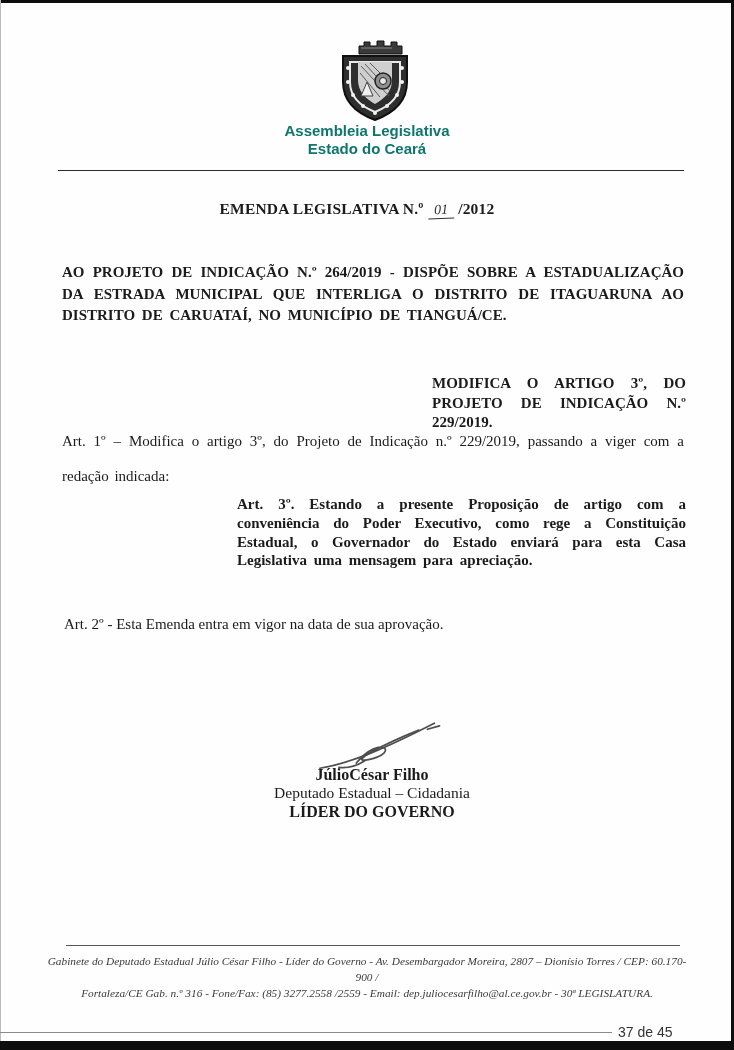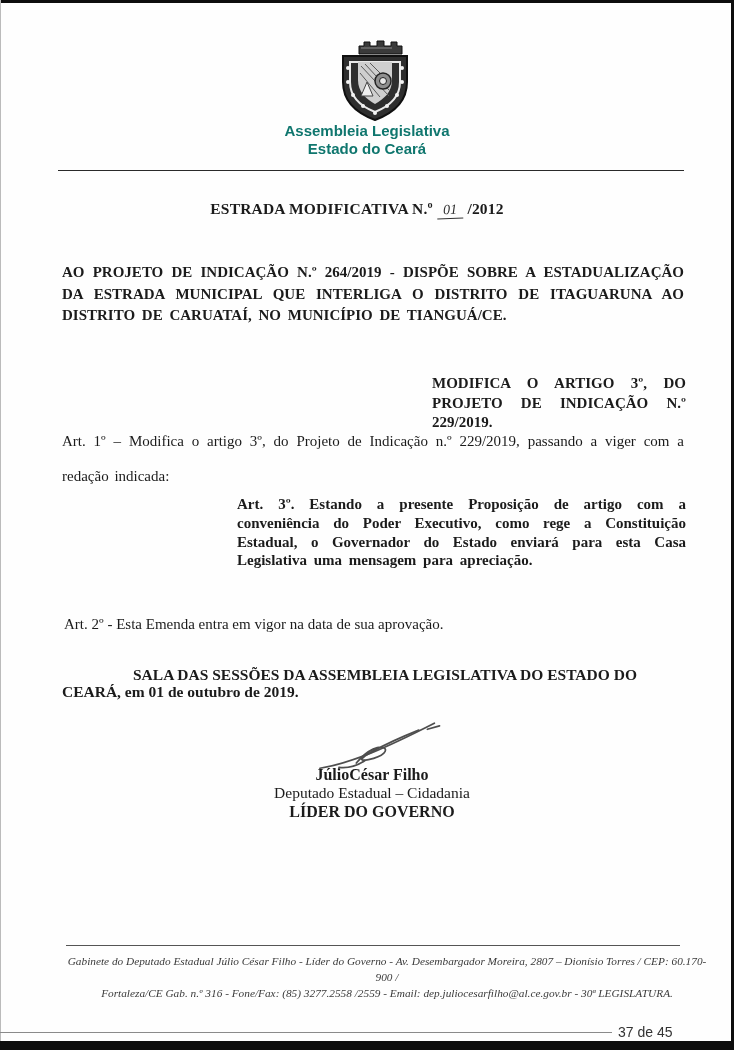--- a/index.html
+++ b/index.html
@@ -36,21 +36,21 @@
              font-weight:bold;font-size:15.5px;line-height:17px;text-indent:71px;text-align:left;}
 
   .sig-block{position:absolute;left:0;top:718px;width:744px;text-align:center;}
   .sig-svg{position:relative;left:6px;height:52px;margin-bottom:-8px;}
   .sig-name{font-weight:bold;font-size:16px;line-height:18px;}
   .sig-role{font-size:15.5px;line-height:18px;}
   .sig-pos{font-weight:bold;font-size:16px;line-height:19px;}
 
   .rule-footer{position:absolute;left:66px;top:945px;width:614px;height:0;border-top:1.3px solid #555;}
   .footer-text{position:absolute;left:40px;top:953px;width:654px;text-align:center;
-               font-style:italic;font-size:11.3px;line-height:16px;color:#3a3a3a;margin-left:20px;}
+               font-style:italic;font-size:11.3px;line-height:16px;color:#3a3a3a;}
 
   .page-num-line{position:absolute;left:0px;top:1032px;width:612px;height:0;border-top:1.2px solid #8a8a8a;}
   .page-num{position:absolute;left:618px;top:1024px;font-family:"Liberation Sans",sans-serif;
             font-size:14px;color:#333;}
 </style>
 </head>
 <body>
 
 <div id="page">
 
@@ -94,36 +94,35 @@
   </div>
 
   <div class="org">
     <div>Assembleia Legislativa</div>
     <div>Estado do Ceará</div>
   </div>
 
   <div class="rule-header"></div>
 
   <div class="doc-title">
-    <span>ESTRADA MODIFICATIVA N.º</span>
+    <span>EMENDA LEGISLATIVA N.º</span>
     <span class="handwritten">01</span>
     <span>/2012</span>
   </div>
 
   <div class="p-addressee">AO PROJETO DE INDICAÇÃO N.º 264/2019  - DISPÕE SOBRE A ESTADUALIZAÇÃO DA ESTRADA MUNICIPAL QUE INTERLIGA O DISTRITO DE ITAGUARUNA AO DISTRITO DE CARUATAÍ, NO MUNICÍPIO DE TIANGUÁ/CE.</div>
 
   <div class="p-summary">MODIFICA O ARTIGO 3º, DO PROJETO DE INDICAÇÃO N.º 229/2019.</div>
 
   <div class="p-art1">Art. 1º – Modifica o artigo 3º, do Projeto de Indicação n.º 229/2019, passando a viger com a redação indicada:</div>
 
   <div class="p-art3">Art. 3º. Estando a presente Proposição de artigo com a conveniência do Poder Executivo, como rege a Constituição Estadual, o Governador do Estado enviará para esta Casa Legislativa uma mensagem para apreciação.</div>
 
   <div class="p-art2">Art. 2º - Esta Emenda entra em vigor na data de sua aprovação.</div>
 
-  <div class="p-closing">SALA DAS SESSÕES DA ASSEMBLEIA LEGISLATIVA DO ESTADO DO CEARÁ, em 01 de outubro de 2019.</div>
 
   <div class="sig-block">
     <div>
       <svg class="sig-svg" viewBox="0 0 170 60" width="170" height="52">
         <g fill="none" stroke="#3c3c3c" stroke-width="2" stroke-linecap="round" opacity="0.9">
           <path d="M18 58 C 55 52, 95 34, 150 6"></path>
           <path d="M60 52 C 88 18, 112 40, 74 48 C 48 53, 92 30, 132 14"></path>
           <path d="M70 49 C 60 56, 50 58, 40 57"></path>
           <path d="M142 13 l14 -4"></path>
         </g>

